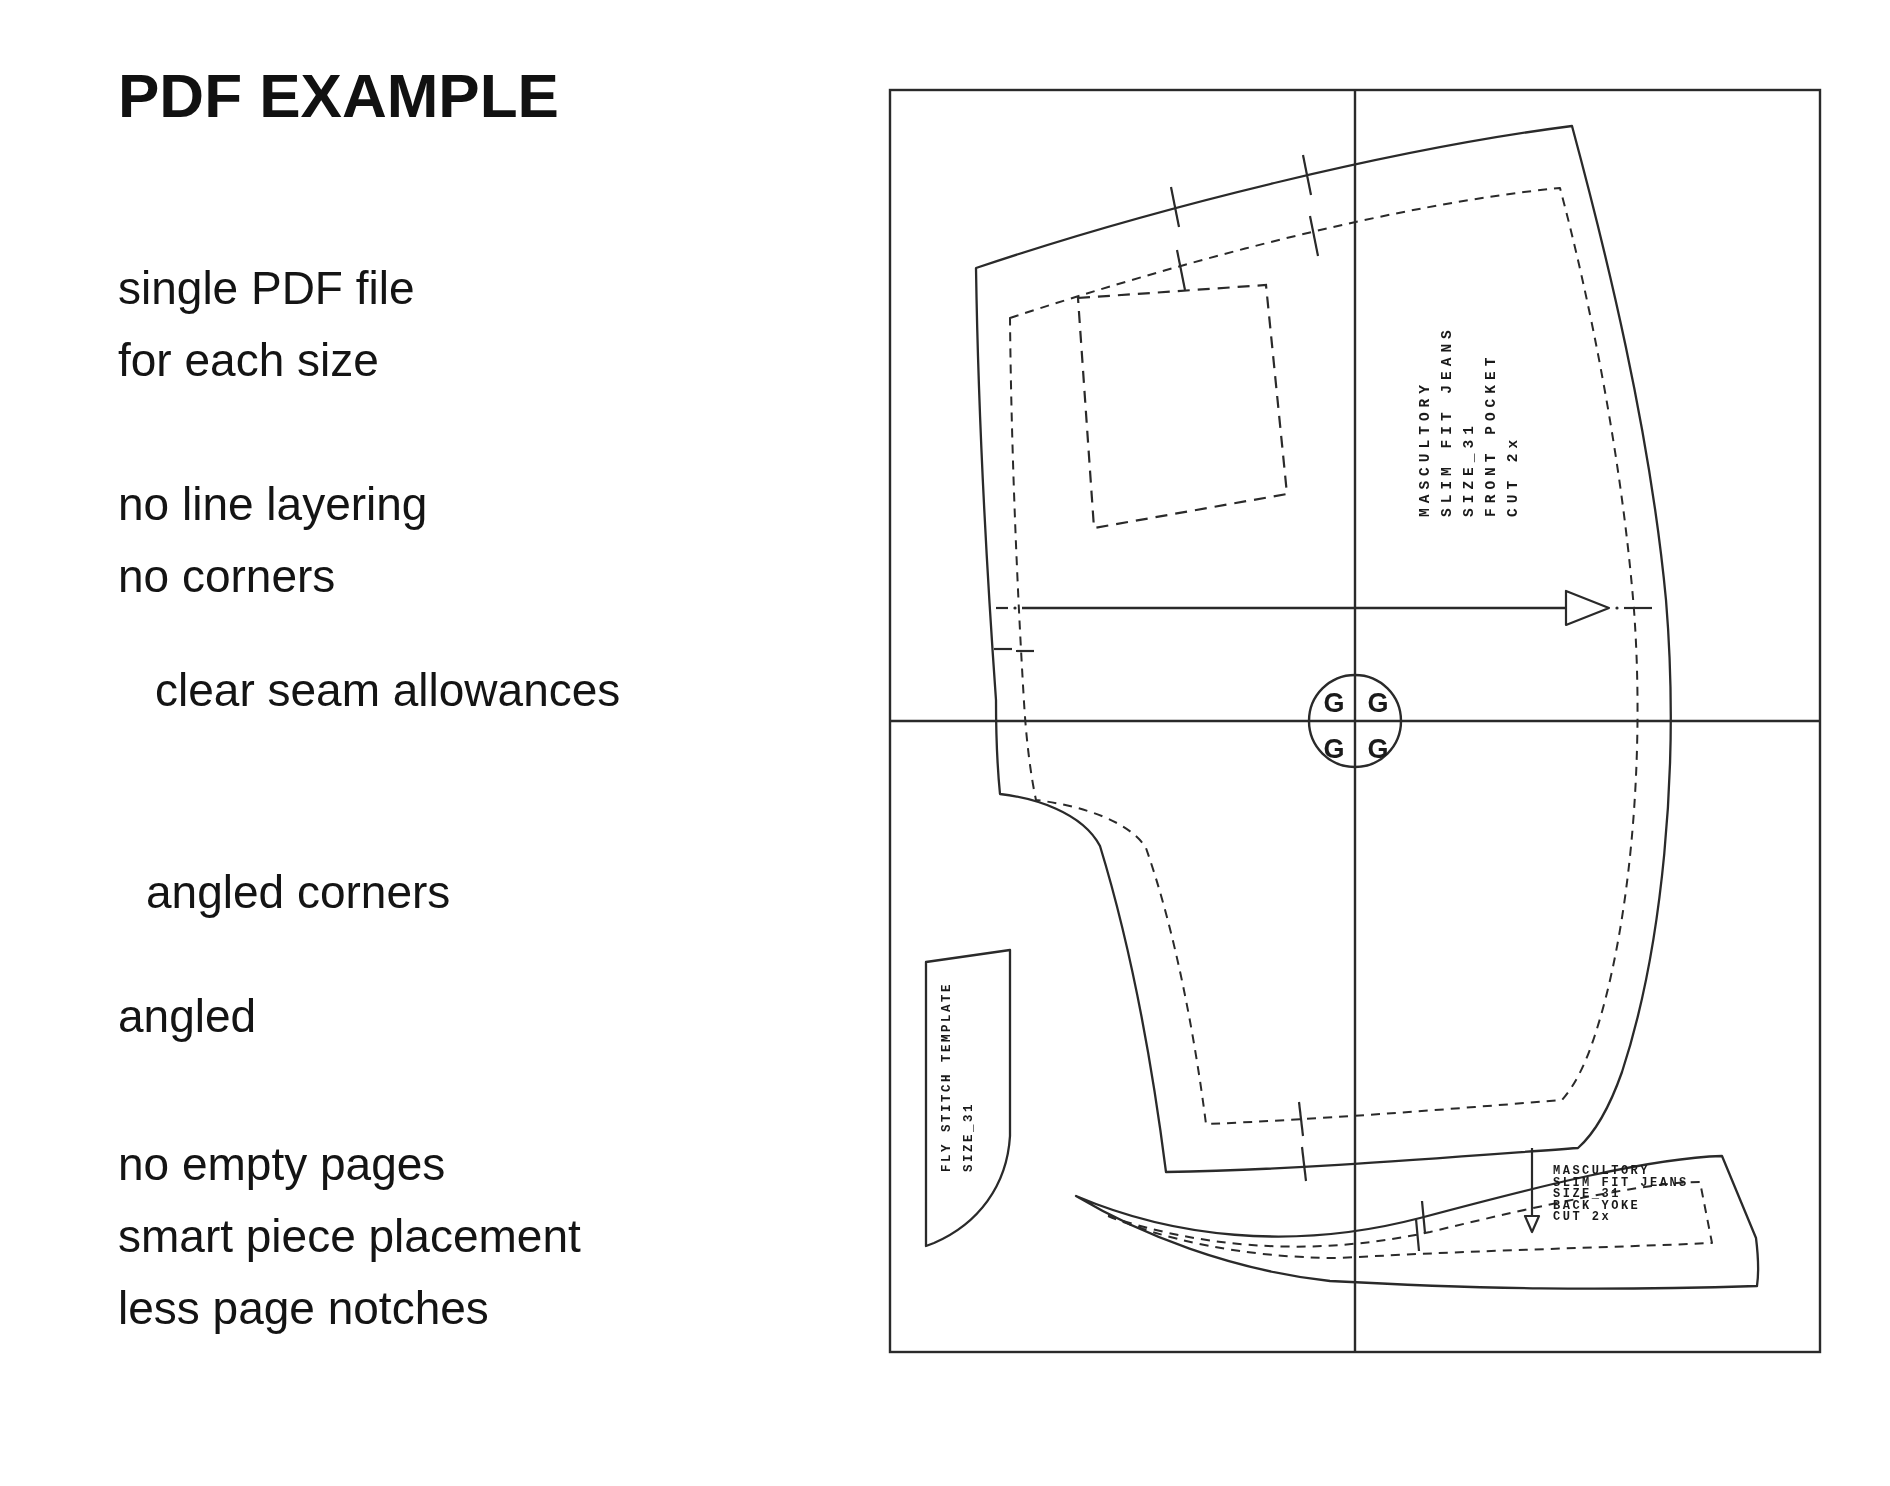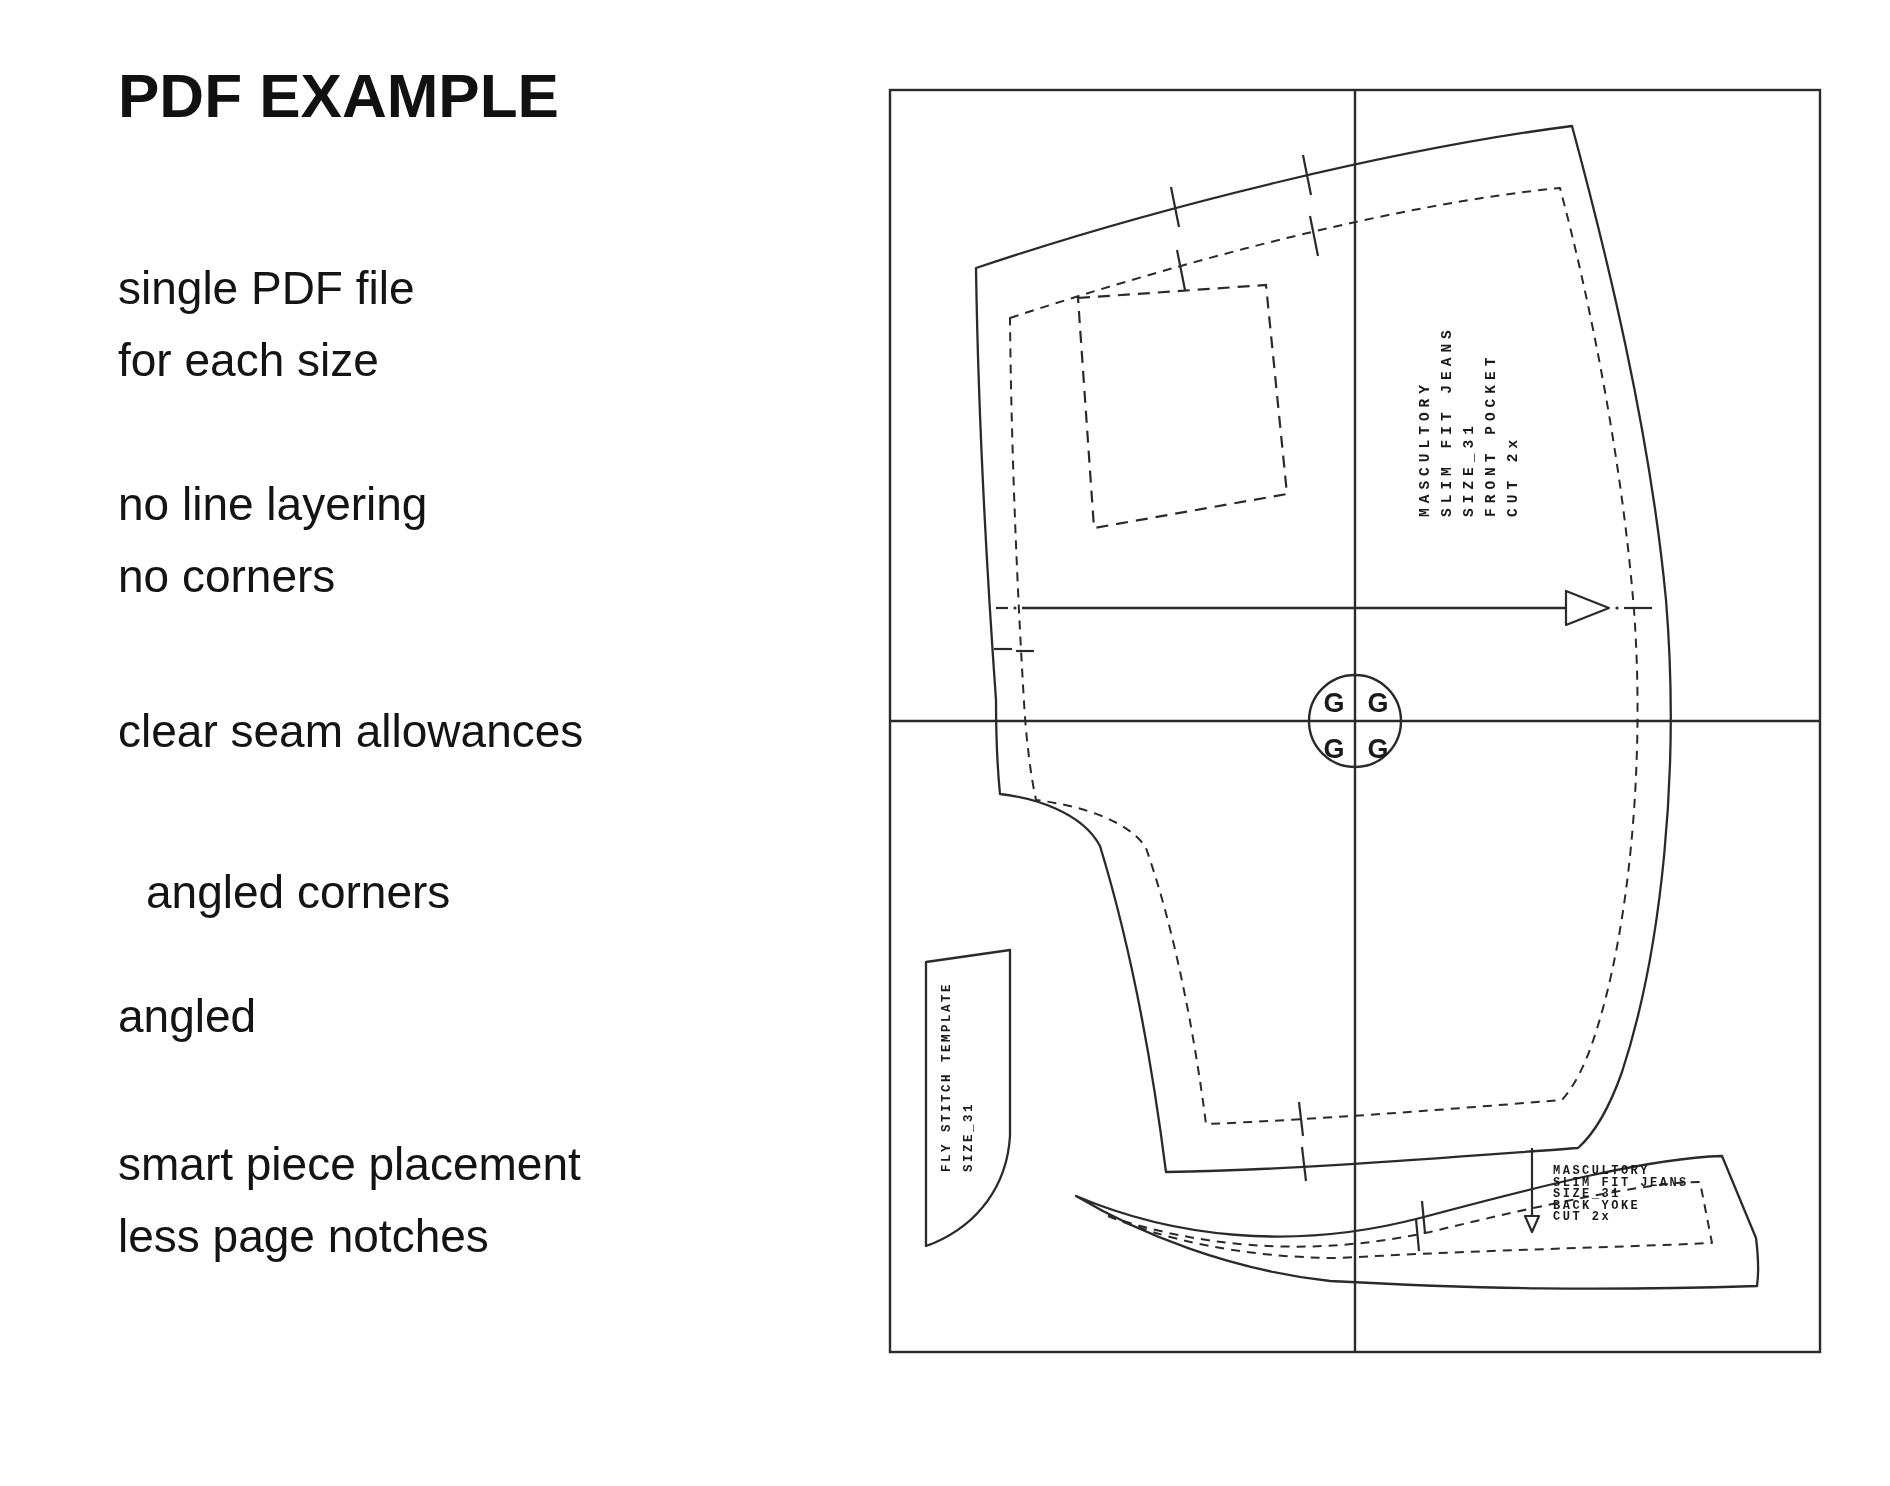--- a/index.html
+++ b/index.html
@@ -12,21 +12,21 @@
     position:absolute;left:118px;top:60px;
     font-size:62px;font-weight:bold;letter-spacing:0px;color:#111111;
     white-space:nowrap;
     text-align:center;
   }
   .feature{
     position:absolute;left:118px;
     font-size:46px;font-weight:normal;line-height:72px;color:#141414;
     white-space:nowrap;
   }
-  .f1{top:252px;} .f2{top:468px;} .f3{top:695px;}
+  .f1{top:252px;} .f2{top:468px;} .f3{top:654px;margin-left:37px;}
   .f4{top:856px;margin-left:28px;} .f5{top:980px;} .f6{top:1128px;}
   svg{position:absolute;left:0;top:0;}
   .ln{stroke:#2a2a2a;stroke-width:2.4;fill:none;}
   .piece{stroke:#2a2a2a;stroke-width:2.3;fill:none;stroke-linejoin:round;}
   .seam{stroke:#2a2a2a;stroke-width:2;fill:none;stroke-dasharray:9 7;stroke-linejoin:round;}
   .pocketline{stroke:#2a2a2a;stroke-width:2.2;fill:none;stroke-dasharray:12 8;}
   .tick{stroke:#2a2a2a;stroke-width:2.2;fill:none;}
   .arrowhead{stroke:#2a2a2a;stroke-width:2.2;fill:#ffffff;stroke-linejoin:round;}
   .cadtext{
     font-family:"Liberation Mono", monospace;
@@ -61,20 +61,21 @@
 
   <div class="feature f4">
     <div>angled corners</div>
   </div>
 
   <div class="feature f5">
     <div>angled</div>
   </div>
 
   <div class="feature f6">
+    <div>no empty pages</div>
     <div>smart piece placement</div>
     <div>less page notches</div>
   </div>
 
   <svg width="1890" height="1486" viewBox="0 0 1890 1486">
 
     <rect x="890" y="90" width="930" height="1262" class="ln"></rect>
     <line x1="1355" y1="90" x2="1355" y2="1352" class="ln"></line>
     <line x1="890" y1="721" x2="1820" y2="721" class="ln"></line>
 

